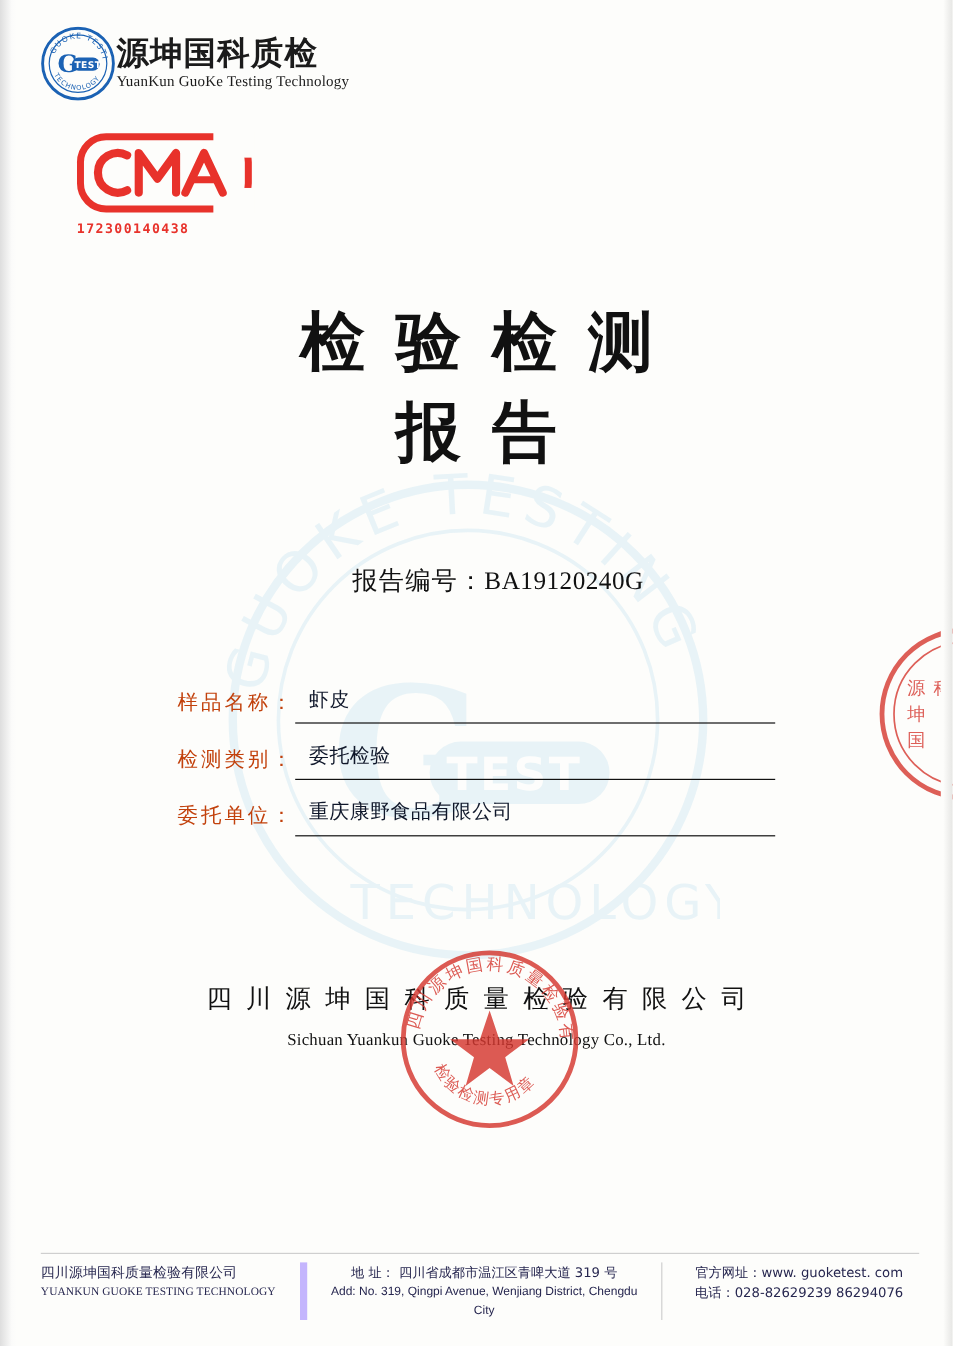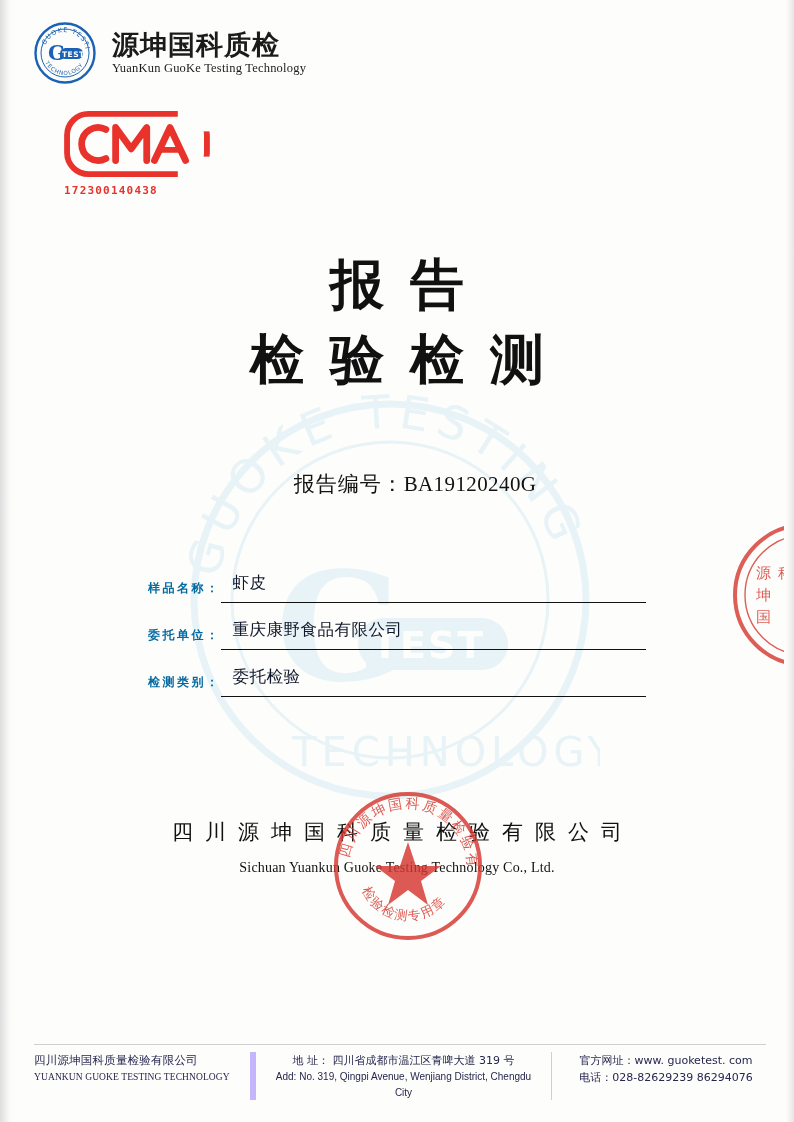--- a/index.html
+++ b/index.html
@@ -48,21 +48,21 @@
     align-items: center;
   }
   .logo-badge {
     position: relative;
     width: 62px;
     height: 62px;
     flex: 0 0 62px;
   }
   .logo-badge svg { display: block; }
   .logo-text {
-    margin-left: 16px;
+    margin-left: 1px;
     line-height: 1.1;
   }
   .logo-cn {
     font-family: "DejaVu Sans", sans-serif;
     font-size: 27px;
     font-weight: bold;
     color: #1b1b1b;
     letter-spacing: 1px;
   }
   .logo-en {
@@ -138,26 +138,25 @@
     top: 556px;
     width: 498px;
   }
   .field-row {
     display: flex;
     align-items: flex-end;
     height: 47px;
   }
   .field-label {
     font-family: "DejaVu Sans", sans-serif;
-    font-size: 12px;
-    color: #0369a1;
+    font-size: 17px;
+    color: #c2410c;
     white-space: nowrap;
     letter-spacing: 2.5px;
     padding-bottom: 6px;
-    font-weight: bold;
   }
   .field-value-wrap {
     flex: 1;
     border-bottom: 1.4px solid #111;
     padding: 0 0 6px 12px;
     min-height: 24px;
   }
   .field-value {
     font-family: "DejaVu Sans", sans-serif;
     font-size: 16.5px;
@@ -321,45 +320,45 @@
         <textPath href="#wmArc" startOffset="4%">GUOKE TESTING</textPath>
       </text>
       <text x="96" y="290" font-family="DejaVu Serif, serif" font-size="150" font-weight="bold" fill="#bfe0ef">G</text>
       <rect x="178" y="228" width="150" height="52" rx="26" fill="#bfe0ef"></rect>
       <text x="192" y="268" font-family="DejaVu Sans, sans-serif" font-size="38" font-weight="bold" fill="#ffffff" letter-spacing="2">TEST</text>
       <text x="112" y="376" font-family="DejaVu Sans, sans-serif" font-size="40" fill="#bfe0ef" letter-spacing="5">TECHNOLOGY</text>
     </svg>
   </div>
 
   <div class="title-wrap">
+    <div class="title-line">检验检测</div>
     <div class="title-line">报告</div>
-    <div class="title-line">检验检测</div>
   </div>
 
   <div class="report-no">
     <span>报告编号：</span><span class="value">BA19120240G</span>
   </div>
 
   <div class="fields">
     <div class="field-row">
       <div class="field-label">样品名称：</div>
       <div class="field-value-wrap">
         <span class="field-value">虾皮</span>
       </div>
     </div>
     <div class="field-row">
+      <div class="field-label">检测类别：</div>
+      <div class="field-value-wrap">
+        <span class="field-value">委托检验</span>
+      </div>
+    </div>
+    <div class="field-row">
       <div class="field-label">委托单位：</div>
       <div class="field-value-wrap">
         <span class="field-value">重庆康野食品有限公司</span>
-      </div>
-    </div>
-    <div class="field-row">
-      <div class="field-label">检测类别：</div>
-      <div class="field-value-wrap">
-        <span class="field-value">委托检验</span>
       </div>
     </div>
   </div>
 
   <div class="issuer">
     <div class="issuer-cn">四川源坤国科质量检验有限公司</div>
     <div class="issuer-en">Sichuan Yuankun Guoke Testing Technology Co., Ltd.</div>
   </div>
 
   <div class="seal">

